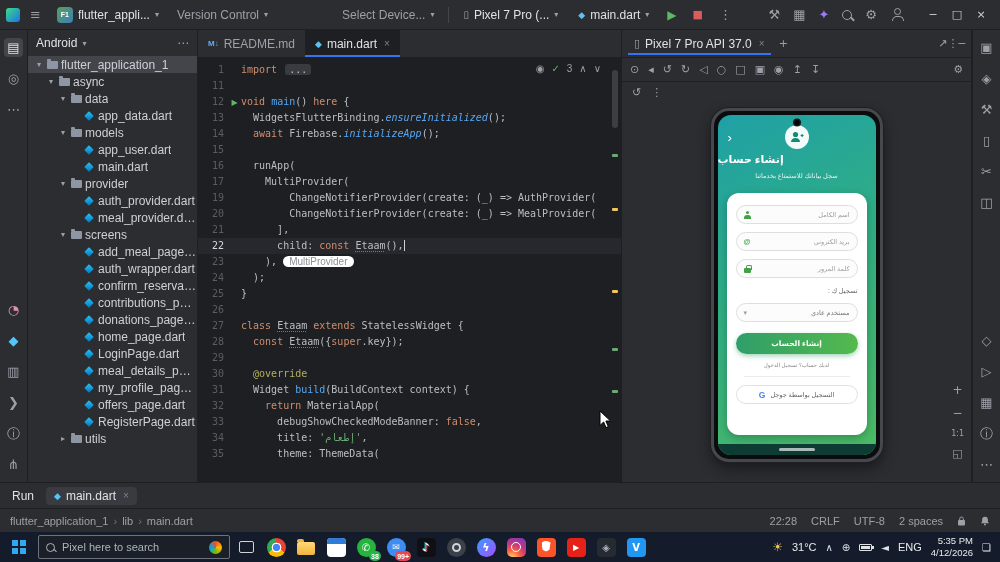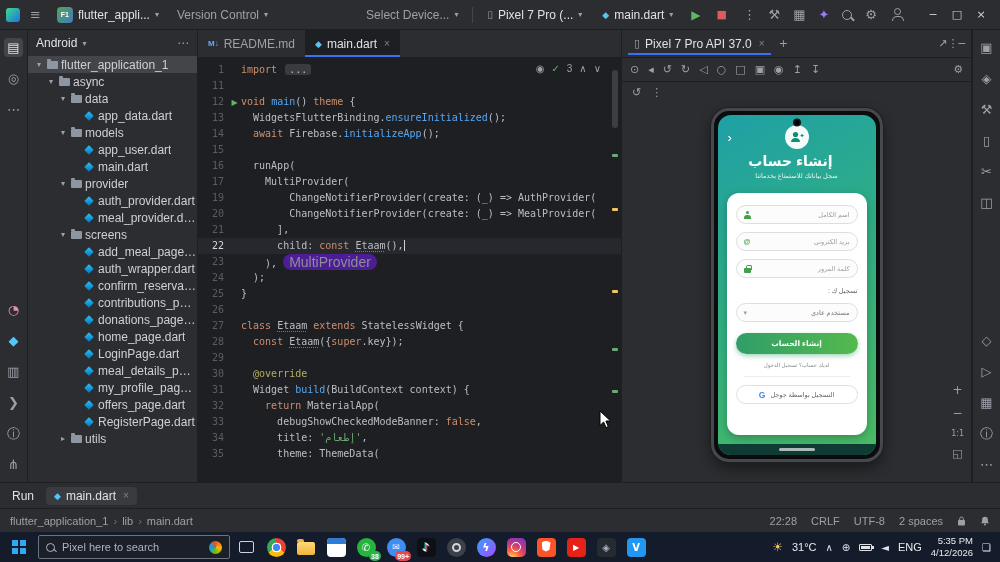--- a/index.html
+++ b/index.html
@@ -8,21 +8,21 @@
   .app{position:relative;width:1000px;height:562px;display:flex;flex-direction:column}
 
   
   .titlebar{flex:0 0 30px;background:#2b2d30;border-bottom:1px solid #1e1f22;display:flex;align-items:center;padding:0 6px;gap:6px}
   .ide-logo{width:14px;height:14px;border-radius:3px;background:linear-gradient(135deg,#3ddc84,#1a73e8);flex:0 0 auto}
   .tb-icon{color:#9da0a8;font-family:"DejaVu Sans",sans-serif;font-size:13px;padding:2px 4px;border-radius:4px;cursor:default}
   .tb-btn{display:flex;align-items:center;gap:5px;padding:3px 6px;border-radius:4px;color:#dfe1e5;white-space:nowrap}
   .tb-btn.dim{color:#9da0a8}
   .chev{font-family:"DejaVu Sans",sans-serif;font-size:8px;color:#9da0a8}
   .proj-badge{width:16px;height:16px;border-radius:4px;background:linear-gradient(135deg,#58a05c,#3d7dbb);color:#fff;font-size:7px;font-weight:bold;display:flex;align-items:center;justify-content:center}
-  .tb-center{display:flex;align-items:center;gap:8px;margin-left:80px}
+  .tb-center{display:flex;align-items:center;gap:8px;margin-left:56px}
   .tb-sep{width:1px;height:16px;background:#43454a}
   .play{color:#5fb865;font-size:12px}
   .stop{color:#db5c5c;font-size:11px}
   .tb-right{margin-left:auto;display:flex;align-items:center;gap:13px;padding-right:2px}
   .tb-right .tb-icon{padding:0}
   .ai-spark{color:#9b7bf7}
   .i-mag{width:10px;height:10px;border:1.5px solid #9da0a8;border-radius:50%;position:relative;display:inline-block}
   .i-mag::after{content:"";position:absolute;width:5px;height:1.5px;background:#9da0a8;right:-4px;bottom:-1px;transform:rotate(45deg)}
   .i-user{width:13px;height:13px;position:relative;display:inline-block}
   .i-user::before{content:"";position:absolute;top:0;left:4px;width:5px;height:5px;border:1.3px solid #9da0a8;border-radius:50%}
@@ -65,26 +65,26 @@
   .code-row{display:flex;height:16px;white-space:pre}
   .code-row.current{background:#26282e}
   .gutter{flex:0 0 30px;text-align:right;color:#5a5d63;padding-right:4px}
   .code-row.current .gutter{color:#d5d8de}
   .foldcol{flex:0 0 13px;text-align:center}
   .runmark{color:#5fb865;font-size:8px;font-family:"DejaVu Sans",sans-serif}
   .code-text{direction:ltr;unicode-bidi:isolate}
   .pl{color:#bcbec4}
   .kw{color:#cf8e6d}
   .fn{color:#56a8f5}
-  .mi{color:#56a8f5;}
+  .mi{color:#56a8f5;font-style:italic}
   .an{color:#b3ae60}
   .st{color:#6aab73;unicode-bidi:isolate}
   .ty{color:#bcbec4;text-decoration:underline dotted #70825f 1px;text-underline-offset:2px}
   .fold{background:#393b40;border-radius:3px;padding:0 4px;color:#bcbec4;margin-left:2px}
-  .hint{background:#4c1d95;border-radius:8px;padding:0 6px;color:#8c8f94;font-size:14px;font-family:"Liberation Sans",sans-serif}
+  .hint{background:#ffffff;border-radius:8px;padding:0 6px;color:#8c8f94;font-size:10px;font-family:"Liberation Sans",sans-serif}
   .caret-bar{display:inline-block;width:1px;height:11px;background:#ced0d6;vertical-align:-2px}
   .inspect{position:absolute;top:3px;right:20px;display:flex;align-items:center;gap:7px;color:#9da0a8;font-family:"Liberation Sans",sans-serif;font-size:10px}
   .inspect .ok{color:#5fb865}
   .estripe{position:absolute;top:0;bottom:0;right:0;width:12px}
   .ethumb{position:absolute;right:3px;top:12px;width:6px;height:58px;background:rgba(255,255,255,.14);border-radius:3px}
   .emark{position:absolute;right:3px;width:6px;height:3px;border-radius:1px}
 
   
   .device{width:350px;flex:0 0 350px;background:#2b2d30;display:flex;flex-direction:column;border-right:1px solid #1e1f22;overflow:hidden}
   .dtabs{flex:0 0 28px;display:flex;align-items:center;border-bottom:1px solid #1e1f22;padding:0 6px;gap:8px}
@@ -94,21 +94,21 @@
   .dtoolbar{flex:0 0 24px;display:flex;align-items:center;gap:9px;padding:0 8px;border-bottom:1px solid #1e1f22}
   .dtoolbar .dicon,.dtoolbar2 .dicon{color:#9da0a8;font-family:"DejaVu Sans",sans-serif;font-size:11px;line-height:1}
   .dtoolbar .spacer{flex:1}
   .dtoolbar2{flex:0 0 20px;display:flex;align-items:center;gap:10px;padding:0 10px}
   .canvas{flex:1;position:relative}
   .phone{position:absolute;left:50%;transform:translateX(-50%);top:6px;width:172px;height:354px;background:#0b0c0e;border:3px solid #46484d;border-radius:18px;box-shadow:0 0 0 1px #1e1f22,0 6px 14px rgba(0,0,0,.45)}
   .screen{position:absolute;inset:4px;border-radius:13px;overflow:hidden;background:linear-gradient(150deg,#1fa0a6 0%,#2fae85 45%,#4cbb63 100%)}
   .cam{position:absolute;top:5px;left:50%;transform:translateX(-50%);width:5px;height:5px;border-radius:50%;background:#000;box-shadow:0 0 0 1.5px #15181c;z-index:3}
   .back-btn{position:absolute;top:16px;left:10px;color:#fff;font-size:13px;line-height:1;z-index:2}
   .avatar{position:absolute;top:10px;left:50%;transform:translateX(-50%);width:24px;height:24px;border-radius:50%;background:rgba(255,255,255,.95);display:flex;align-items:center;justify-content:center;z-index:2}
-  .app-title{position:absolute;top:38px;left:0;right:12px;text-align:center;color:#fff;font-weight:bold;font-size:14px;z-index:2}
+  .app-title{position:absolute;top:38px;left:0;right:12px;text-align:left;color:#fff;font-weight:bold;font-size:11px;z-index:2}
   .app-sub{position:absolute;top:57px;left:0;right:0;text-align:center;color:rgba(255,255,255,.88);font-size:6.5px;z-index:2}
   .card{position:absolute;left:9px;right:9px;top:78px;bottom:20px;background:#fff;border-radius:12px;box-shadow:0 3px 10px rgba(0,0,0,.25);padding:12px 9px 9px;display:flex;flex-direction:column;gap:8px}
   .field{flex:0 0 19px;border:1px solid #dedede;border-radius:10px;background:#fcfcfc;display:flex;align-items:center;justify-content:space-between;padding:0 7px}
   .ph-text{color:#9e9e9e;font-size:6.5px}
   .ficon{display:inline-flex;align-items:center;justify-content:center}
   .fi-person{position:relative;width:8px;height:8px}
   .fi-person::before{content:"";position:absolute;top:0;left:2.5px;width:3px;height:3px;border-radius:50%;background:#43a047}
   .fi-person::after{content:"";position:absolute;bottom:0;left:.5px;width:7px;height:3.5px;border-radius:3px 3px 0 0;background:#43a047}
   .fi-email{color:#43a047;font-weight:bold;font-size:7px}
   .fi-lock{position:relative;width:8px;height:8px}
@@ -386,21 +386,21 @@
           <div class="tab active">
             <span class="ticon fl-icon">◆</span>
             <span>main.dart</span>
             <span class="tab-close">×</span>
           </div>
         </div>
       <div class="editor">
         <div>
             <div class="code-row"><span class="gutter">1</span><span class="foldcol"></span><span class="code-text"><span class="kw">import</span><span class="pl"> </span><span class="fold">...</span></span></div>
             <div class="code-row"><span class="gutter">11</span><span class="foldcol"></span><span class="code-text"></span></div>
-            <div class="code-row"><span class="gutter">12</span><span class="foldcol"><span class="runmark">▶</span></span><span class="code-text"><span class="kw">void</span><span class="pl"> </span><span class="fn">main</span><span class="pl">() </span><span class="kw">theme</span><span class="pl"> {</span></span></div>
+            <div class="code-row"><span class="gutter">12</span><span class="foldcol"><span class="runmark">▶</span></span><span class="code-text"><span class="kw">void</span><span class="pl"> </span><span class="fn">main</span><span class="pl">() </span><span class="kw">here</span><span class="pl"> {</span></span></div>
             <div class="code-row"><span class="gutter">13</span><span class="foldcol"></span><span class="code-text"><span class="pl">  WidgetsFlutterBinding.</span><span class="mi">ensureInitialized</span><span class="pl">();</span></span></div>
             <div class="code-row"><span class="gutter">14</span><span class="foldcol"></span><span class="code-text"><span class="pl">  </span><span class="kw">await</span><span class="pl"> Firebase.</span><span class="mi">initializeApp</span><span class="pl">();</span></span></div>
             <div class="code-row"><span class="gutter">15</span><span class="foldcol"></span><span class="code-text"></span></div>
             <div class="code-row"><span class="gutter">16</span><span class="foldcol"></span><span class="code-text"><span class="pl">  runApp(</span></span></div>
             <div class="code-row"><span class="gutter">17</span><span class="foldcol"></span><span class="code-text"><span class="pl">    MultiProvider(</span></span></div>
             <div class="code-row"><span class="gutter">19</span><span class="foldcol"></span><span class="code-text"><span class="pl">        ChangeNotifierProvider(create: (_) =&gt; AuthProvider(</span></span></div>
             <div class="code-row"><span class="gutter">20</span><span class="foldcol"></span><span class="code-text"><span class="pl">        ChangeNotifierProvider(create: (_) =&gt; MealProvider(</span></span></div>
             <div class="code-row"><span class="gutter">21</span><span class="foldcol"></span><span class="code-text"><span class="pl">      ],</span></span></div>
             <div class="code-row current"><span class="gutter">22</span><span class="foldcol"></span><span class="code-text"><span class="pl">      child: </span><span class="kw">const</span><span class="pl"> </span><span class="ty">Etaam</span><span class="pl">(),</span><span class="caret-bar"></span></span></div>
             <div class="code-row"><span class="gutter">23</span><span class="foldcol"></span><span class="code-text"><span class="pl">    ), </span><span class="hint">MultiProvider</span></span></div>

